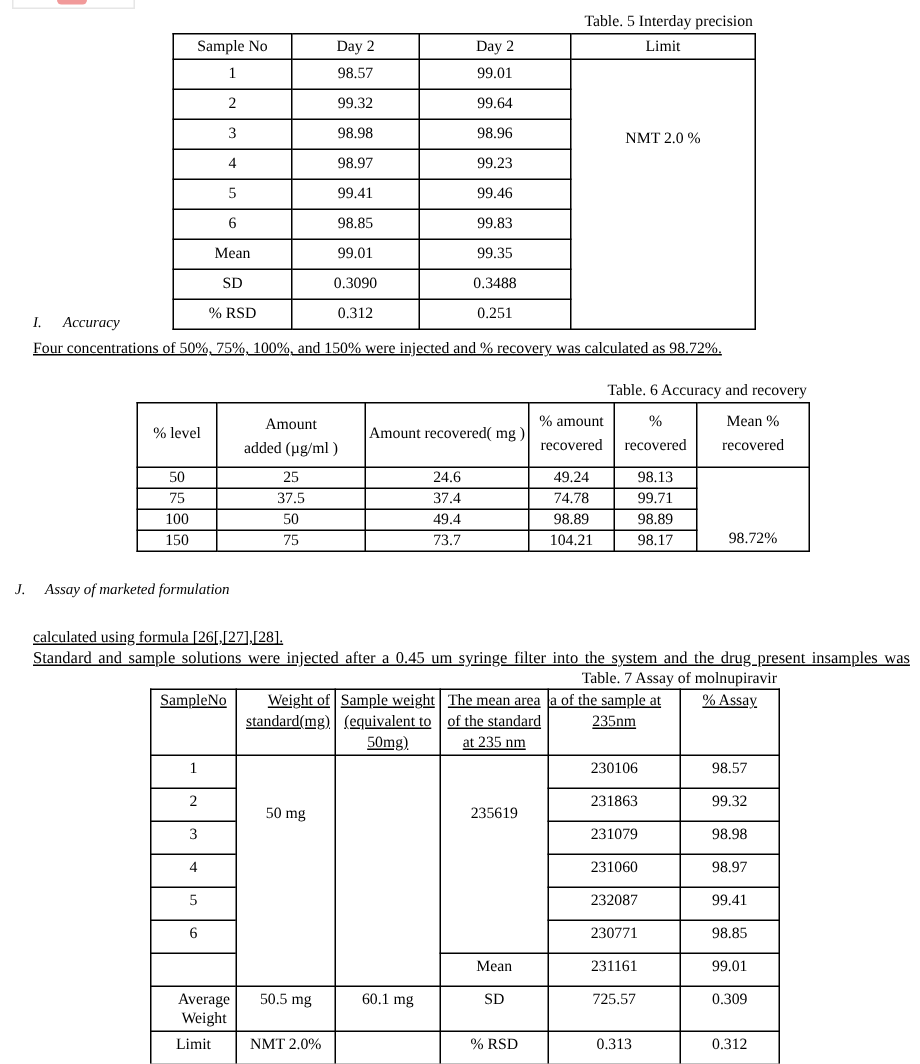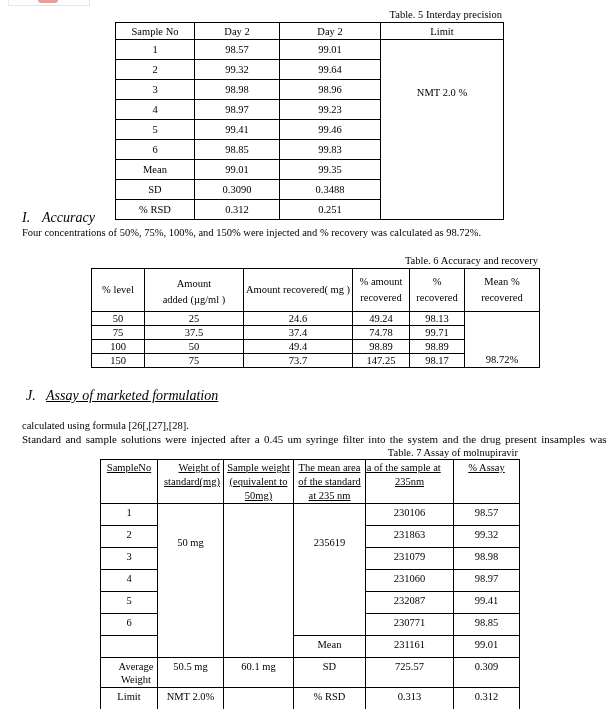--- a/index.html
+++ b/index.html
@@ -11,23 +11,23 @@
   .caption { text-align:right; font-size:10.5px; white-space:nowrap; }
   table { border-collapse:collapse; position:absolute; table-layout:fixed; }
   td { border:1.3px solid #000; text-align:center; padding:0; font-size:10.5px; line-height:13px; vertical-align:middle; overflow:hidden; white-space:nowrap; }
   .t5 td { height:19px; }
   .t5 .hdr td { height:16px; }
   .t6 td { height:13px; line-height:12px; }
   .t6 .hdr td { height:42px; line-height:14px; }
   .t7 td { height:19px; line-height:13px; }
   .t7 .hdr td { vertical-align:top; height:42px; line-height:14px; padding-top:1px;text-decoration:underline; }
   .t7 td.vt { vertical-align:top; padding-top:2px; }
-  .head-i { font-style:italic; font-size:14px; white-space:nowrap; }
+  .head-i { font-style:italic; font-size:10px; white-space:nowrap; }
   .head-i .num { display:inline-block; width:20px; }
-  .para { font-size:10.5px; line-height:15px; width:585px; text-align:justify; }
+  .para { font-size:10.5px; line-height:15px; width:585px; text-align:justify;text-decoration:underline; }
   .wrap { white-space:normal; }
   .clip-left { text-align:left; text-indent:-4px; }
 </style>
 </head>
 <body>
 
 <div class="abs logo-frame"></div>
 <div class="abs logo-mark"></div>
 
 <div class="abs caption" style="left:115px; top:9px; width:387px;">Table.  5 Interday precision</div>
@@ -149,27 +149,27 @@
     <td>100</td>
     <td>50</td>
     <td>49.4</td>
     <td>98.89</td>
     <td>98.89</td>
   </tr>
   <tr>
     <td>150</td>
     <td>75</td>
     <td>73.7</td>
-    <td>147.25</td>
+    <td>104.21</td>
     <td>98.17</td>
   </tr>
 </tbody>
   </table>
 
-<div class="abs head-i" style="left:26px; top:388px;text-decoration:underline;">
+<div class="abs head-i" style="left:10px; top:388px;">
   <span class="num">J.</span><span>Assay of marketed formulation</span>
 </div>
 <div class="abs para" style="left:22px; top:403px; word-spacing:1.6px; white-space:nowrap; font-size:11px;margin-top:29px;">Standard and sample solutions were injected after a 0.45 um syringe filter into the system and the drug present insamples was</div>
 <div class="abs para" style="left:22px; top:418px;">calculated using formula [26[,[27],[28].</div>
 
 <div class="abs caption" style="left:100px; top:447px; width:418px;">Table. 7 Assay of molnupiravir</div>
 <table class="t7" style="left:100px; top:459px; width:419px;">
   <colgroup>
       <col style="width:57px">
       <col style="width:66px">

